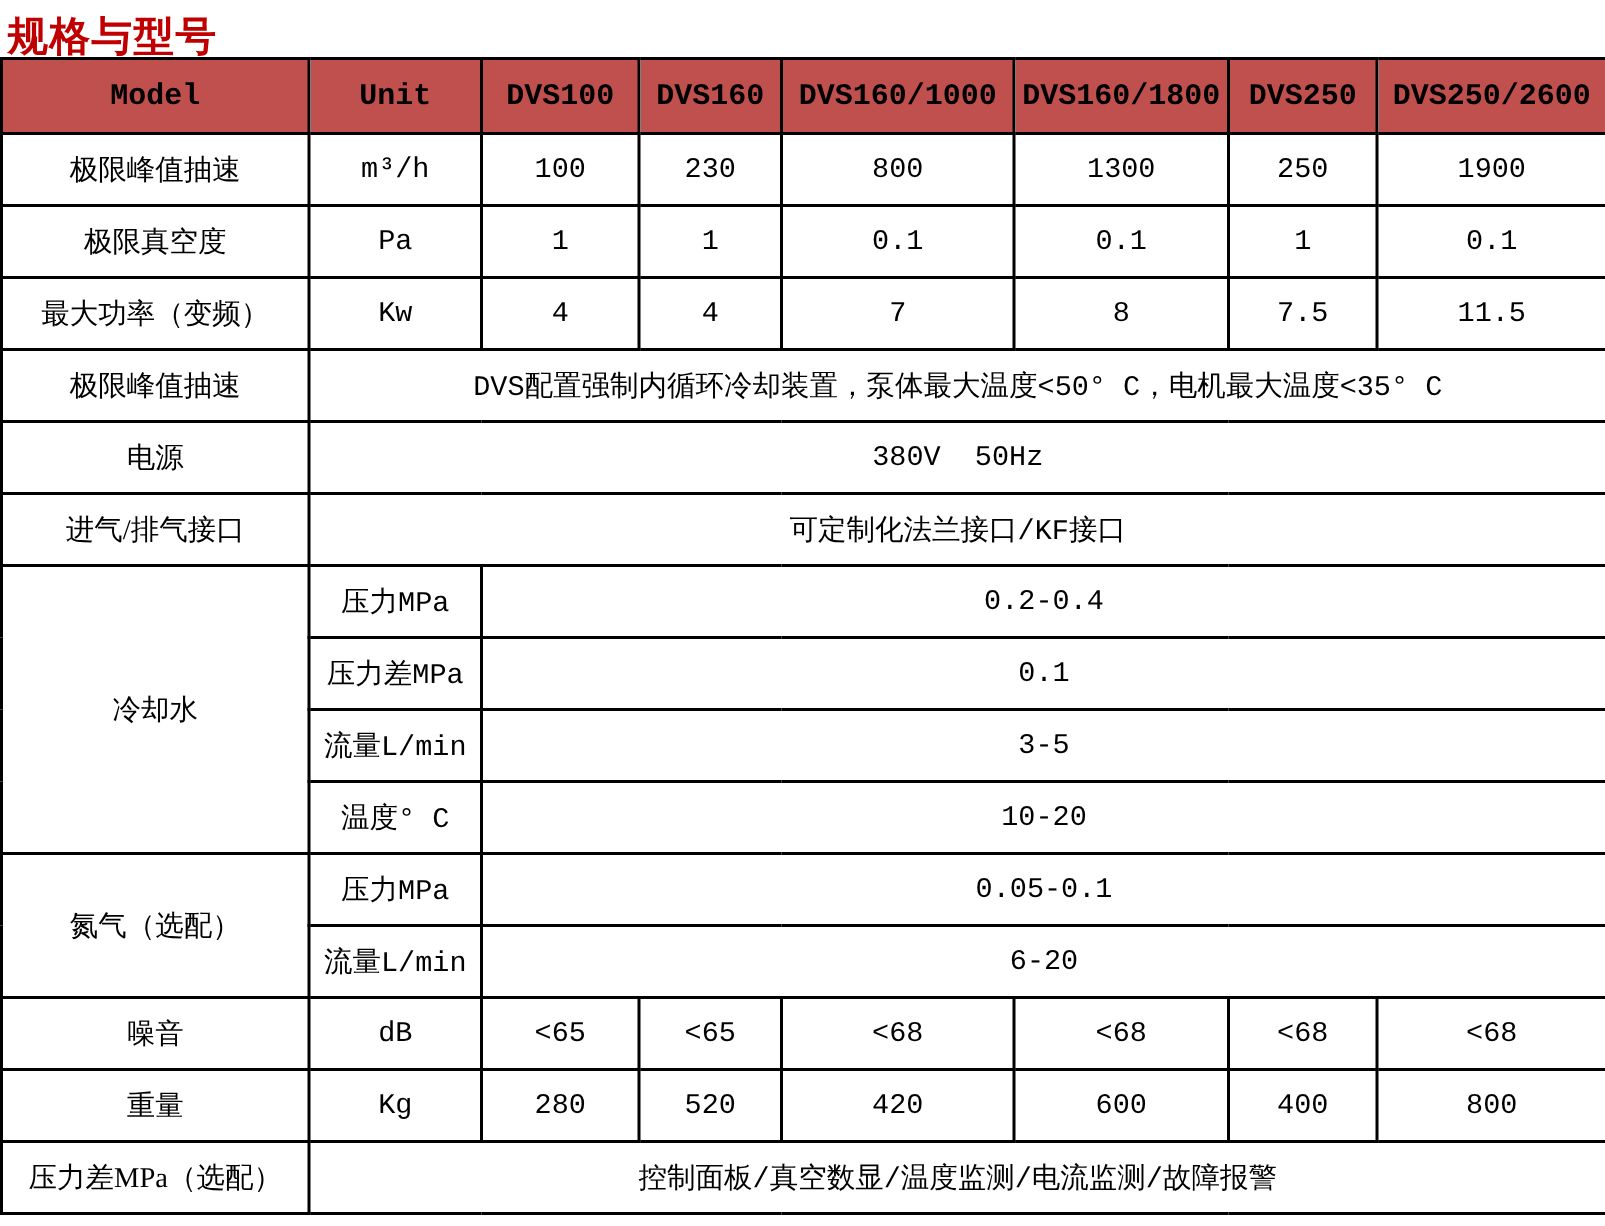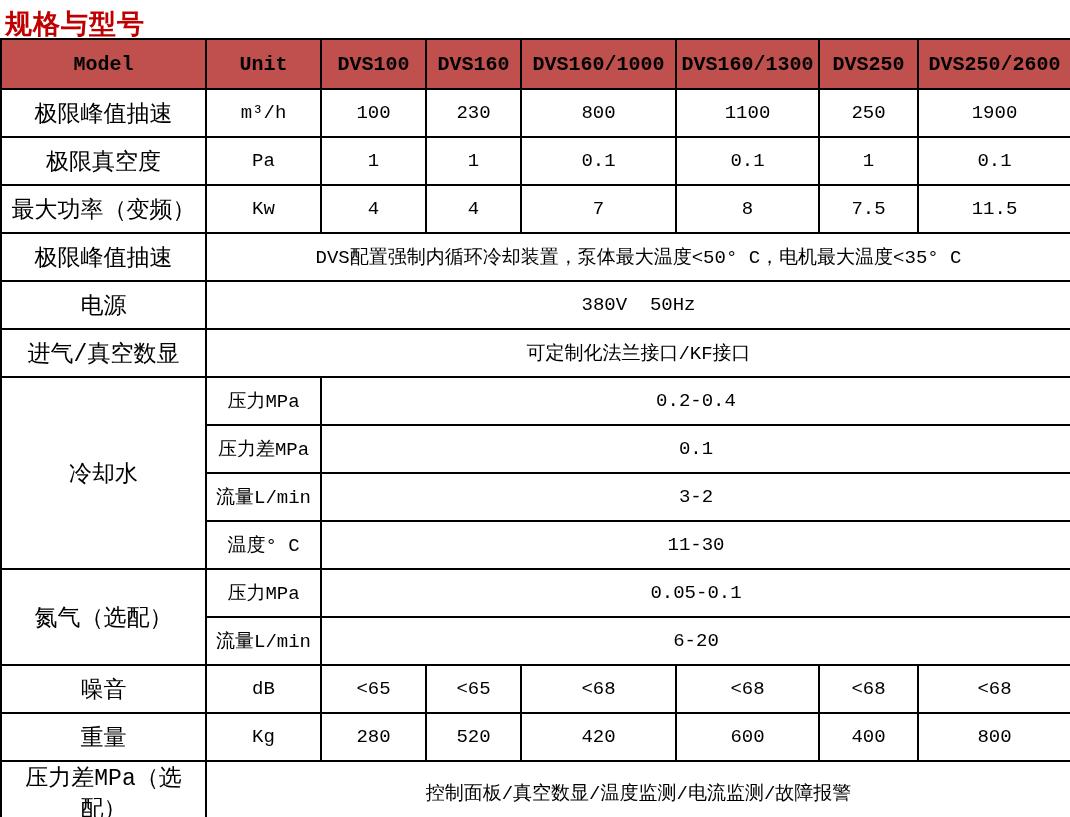--- a/index.html
+++ b/index.html
@@ -49,21 +49,22 @@
     background: #C0504D;
     font-weight: bold;
     height: 50px;
     font-size: 20px;
     margin-left: 28px;
   }
   .spec-table tbody tr {
     height: 48px;
   }
   .spec-table td.row-label {
-    font-size: 23px;
+    font-size: 19px;
+    font-family: Liberation Serif, serif;
   }
 </style>
 </head>
 <body>
 
 <div class="page">
   <h1 class="title">规格与型号</h1>
 
   <table class="spec-table">
     <colgroup>
@@ -76,33 +77,33 @@
       <col style="width:99px">
       <col style="width:153px">
     </colgroup>
     <thead>
       <tr>
         <th>Model</th>
         <th>Unit</th>
         <th>DVS100</th>
         <th>DVS160</th>
         <th>DVS160/1000</th>
-        <th>DVS160/1300</th>
+        <th>DVS160/1800</th>
         <th>DVS250</th>
         <th>DVS250/2600</th>
       </tr>
     </thead>
     <tbody>
       <tr>
         <td class="row-label">极限峰值抽速</td>
         <td>m³/h</td>
         <td>100</td>
         <td>230</td>
         <td>800</td>
-        <td>1100</td>
+        <td>1300</td>
         <td>250</td>
         <td>1900</td>
       </tr>
       <tr>
         <td class="row-label">极限真空度</td>
         <td>Pa</td>
         <td>1</td>
         <td>1</td>
         <td>0.1</td>
         <td>0.1</td>
@@ -121,39 +122,39 @@
       </tr>
       <tr>
         <td class="row-label">极限峰值抽速</td>
         <td colspan="7">DVS配置强制内循环冷却装置，泵体最大温度&lt;50° C，电机最大温度&lt;35° C</td>
       </tr>
       <tr>
         <td class="row-label">电源</td>
         <td colspan="7">380V  50Hz</td>
       </tr>
       <tr>
-        <td class="row-label">进气/真空数显</td>
+        <td class="row-label">进气/排气接口</td>
         <td colspan="7">可定制化法兰接口/KF接口</td>
       </tr>
       <tr>
         <td class="row-label" rowspan="4">冷却水</td>
         <td>压力MPa</td>
         <td colspan="6">0.2-0.4</td>
       </tr>
       <tr>
         <td>压力差MPa</td>
         <td colspan="6">0.1</td>
       </tr>
       <tr>
         <td>流量L/min</td>
-        <td colspan="6">3-2</td>
+        <td colspan="6">3-5</td>
       </tr>
       <tr>
         <td>温度° C</td>
-        <td colspan="6">11-30</td>
+        <td colspan="6">10-20</td>
       </tr>
       <tr>
         <td class="row-label" rowspan="2">氮气（选配）</td>
         <td>压力MPa</td>
         <td colspan="6">0.05-0.1</td>
       </tr>
       <tr>
         <td>流量L/min</td>
         <td colspan="6">6-20</td>
       </tr>

